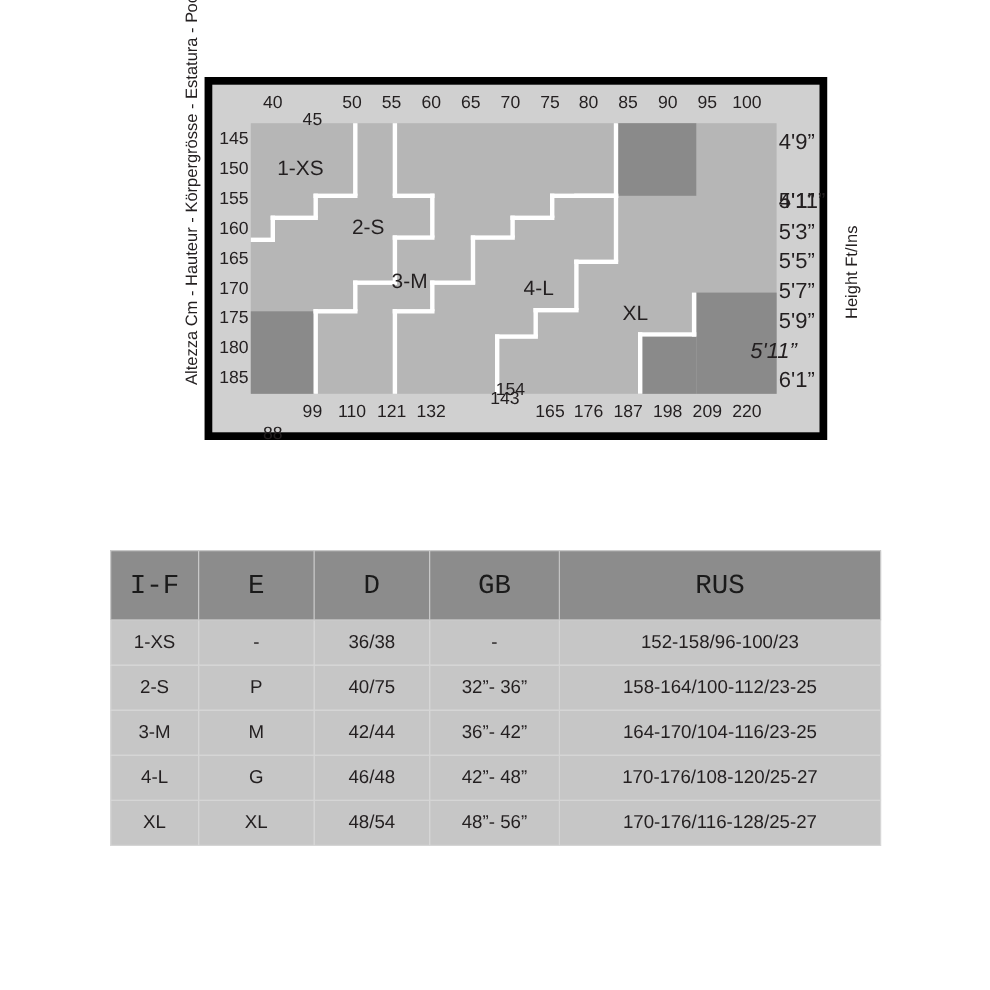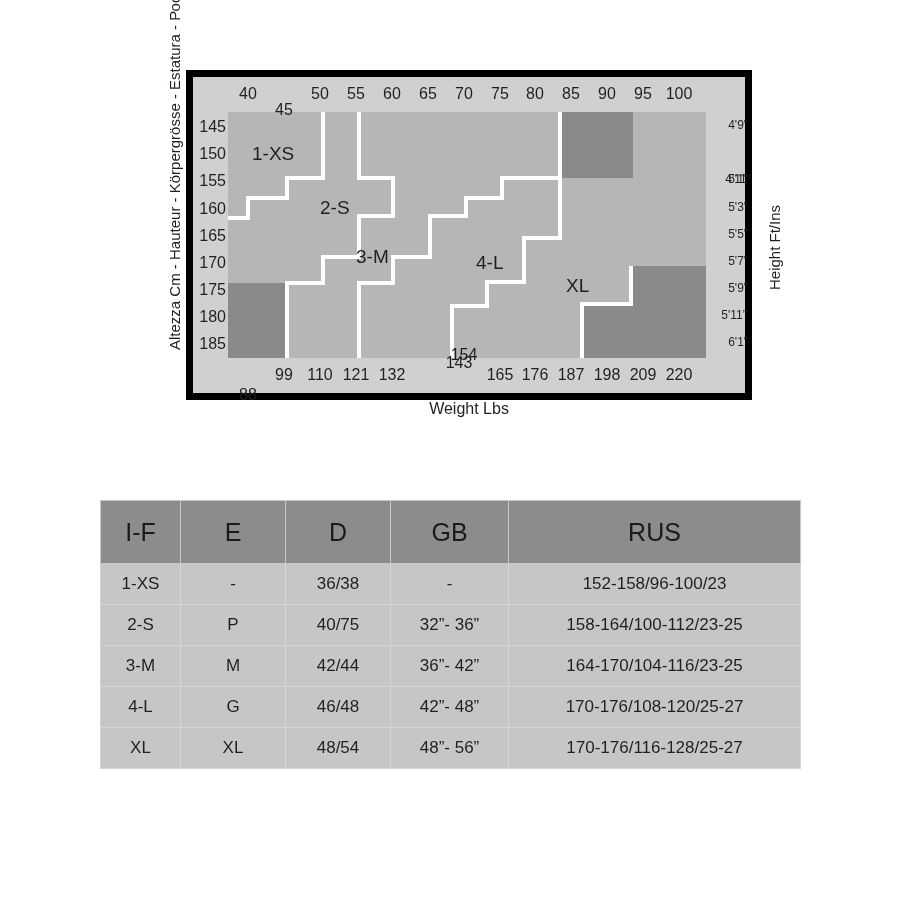--- a/index.html
+++ b/index.html
@@ -64,22 +64,22 @@
     width: 40px;
   }
   .tick-y {
     position: absolute;
     font-size: 16px;
     text-align: right;
     width: 40px;
   }
   .tick-ft {
     position: absolute;
-    font-size: 12px;
-    text-align: center;
+    font-size: 20px;
+    text-align: left;
     width: 60px;
   }
 
   
   .dark-block {
     position: absolute;
     background: #8a8a8a;
   }
 
   
@@ -131,20 +131,21 @@
     table-layout: fixed;
   }
   thead th {
     background: #8c8c8c;
     color: #1a1a1a;
     font-weight: normal;
     font-size: 25px;
     height: 60px;
     border: 1px solid #c8c8c8;
     text-align: center;
+    font-family: Liberation Mono, monospace;
   }
   tbody td {
     background: #c6c6c6;
     font-size: 17px;
     height: 38px;
     border: 1px solid #d6d6d6;
     text-align: center;
     color: #231f20;
   }
   tbody td.col-rus { font-size: 17px; }
@@ -256,27 +257,26 @@
   <div class="tick-y" style="left:186px; top:308px;">180</div>
   <div class="tick-y" style="left:186px; top:335px;">185</div>
 
   <div class="tick-ft" style="left:708px; top:118px;">4'9”</div>
   <div class="tick-ft" style="left:708px; top:145px;margin-top:27px;">4'11”</div>
   <div class="tick-ft" style="left:708px; top:172px;">5'1”</div>
   <div class="tick-ft" style="left:708px; top:200px;">5'3”</div>
   <div class="tick-ft" style="left:708px; top:227px;">5'5”</div>
   <div class="tick-ft" style="left:708px; top:254px;">5'7”</div>
   <div class="tick-ft" style="left:708px; top:281px;">5'9”</div>
-  <div class="tick-ft" style="left:704px; top:308px;">5'11”</div>
+  <div class="tick-ft" style="left:682px; top:308px;font-style:italic;">5'11”</div>
   <div class="tick-ft" style="left:708px; top:335px;">6'1”</div>
 
   <div id="left-label-1" style="left:166px; top:350px;">Altezza Cm - Hauteur - Körpergrösse - Estatura - Рост - Višina</div>
   <div id="right-label" style="left:766px; top:290px;">Height Ft/Ins</div>
 
-  <div id="bottom-label">Weight Lbs</div>
 </div>
 
 <div id="table-block">
   <table>
     <colgroup>
       <col class="c1">
         <col class="c2">
         <col class="c3">
         <col class="c4">
         <col class="c5">

